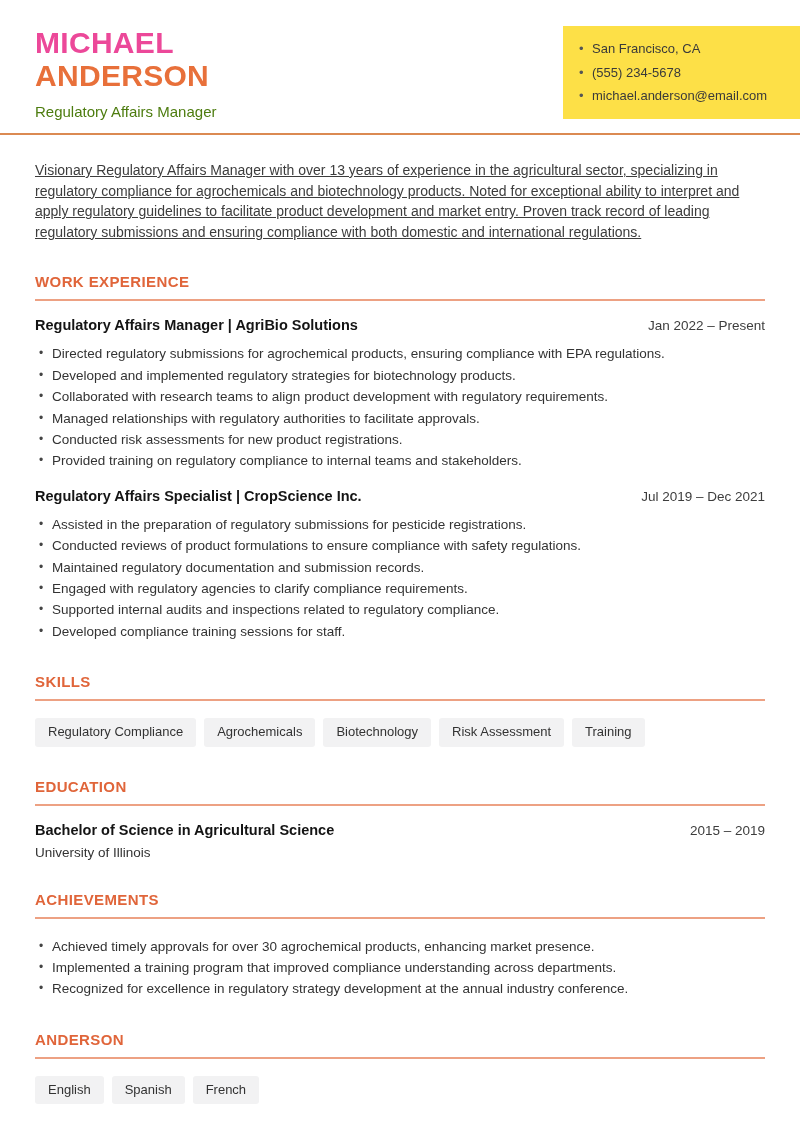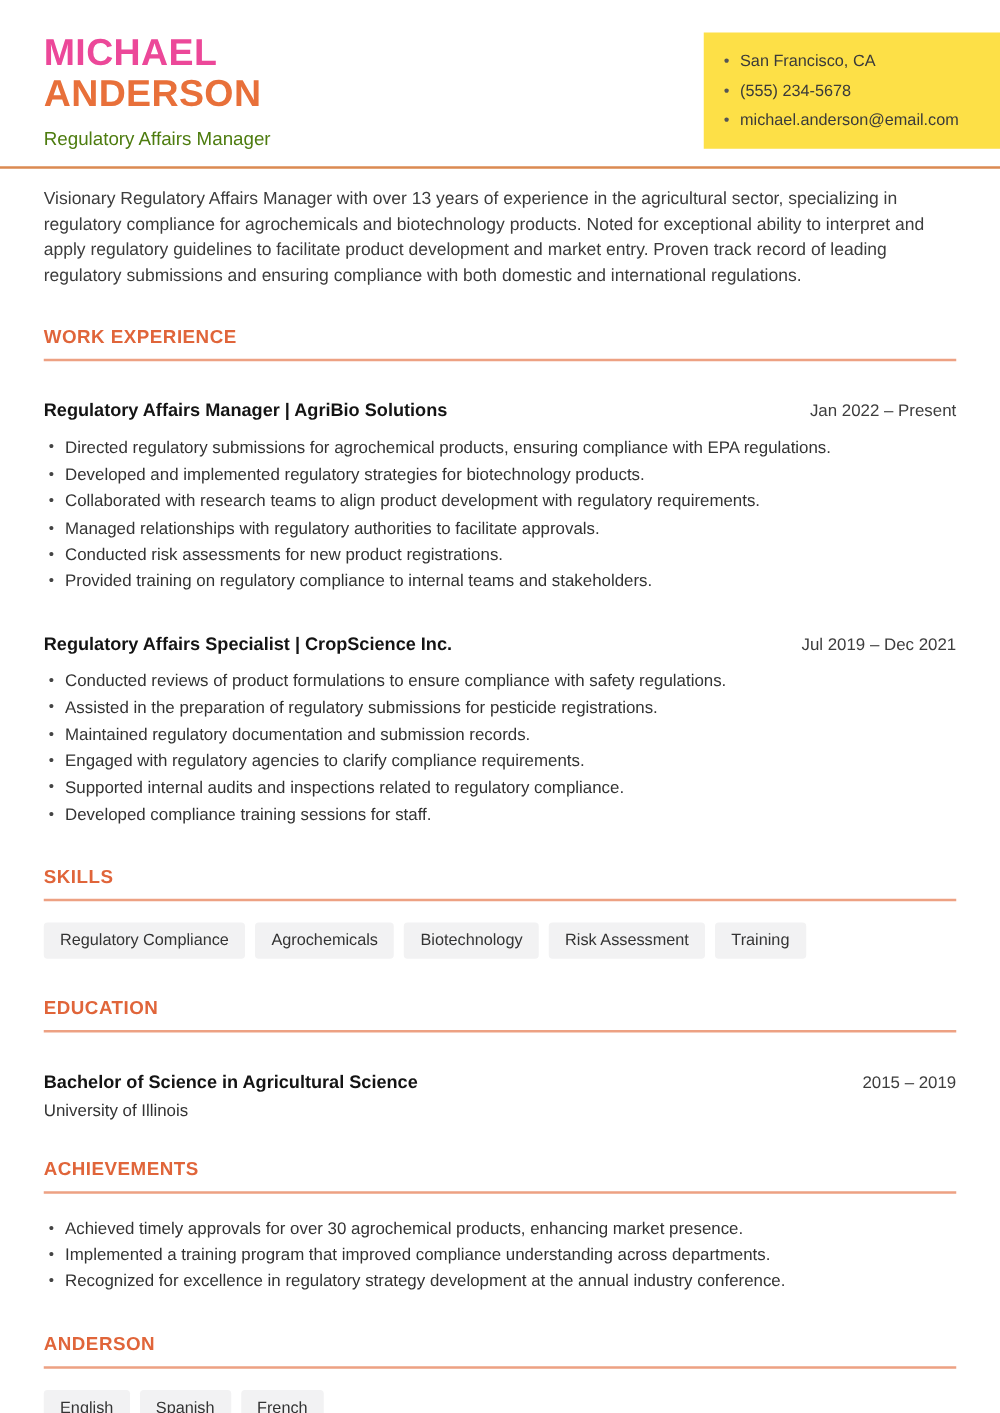--- a/index.html
+++ b/index.html
@@ -13,29 +13,29 @@
   .name { font-size:30px; font-weight:800; letter-spacing:0.3px; line-height:33px; }
   .name-first { color:#ec4899; }
   .name-last { color:#E8703A; }
   .header-title { margin-top:11px; font-size:15px; color:#4d7c0f; }
   .contact-card { position:absolute; right:0; top:26px; width:237px; background:#fde047; padding:11px 14px 11px 16px; }
   .contact-card ul { list-style:none; margin:0; padding:0; }
   .contact-card li { position:relative; padding-left:13px; font-size:13px; color:#3A3A3A; line-height:23.5px; }
   .contact-card li::before { content:"•"; position:absolute; left:0; top:0; color:#555; }
 
   
-  .summary { margin:13px 35px 0 35px; font-size:14px; line-height:20.6px; color:#3C3C3C; }
+  .summary { margin:25px 35px 0 35px; font-size:14px; line-height:20.6px; color:#3C3C3C;text-decoration:underline; }
 
   
   .sec { margin:0 35px; }
   .sec-title { margin:0; padding-top:31px; font-size:15px; font-weight:700; letter-spacing:0.4px; color:#E0653A; }
   .sec-rule { border:0; border-bottom:2px solid #EDA183; margin:9px 0 0 0; }
 
   
-  .job-head { display:flex; justify-content:space-between; align-items:baseline; margin-top:32px; }
+  .job-head { display:flex; justify-content:space-between; align-items:baseline; margin-top:16px; }
   .job-heading { margin:0; font-size:14.5px; font-weight:700; color:#141414; }
   .job-dates { font-size:13.5px; color:#3D3D3D; white-space:nowrap; }
   .bullets { list-style:none; margin:10px 0 0 0; padding:0; }
   .bullets li { position:relative; padding-left:17px; font-size:13.5px; color:#333333; line-height:21.4px; }
   .bullets li::before { content:"•"; position:absolute; left:4px; top:0; color:#444; font-size:12px; }
 
   
   .chips { display:flex; flex-wrap:wrap; gap:8px; margin-top:17px; }
   .chip { background:#F2F2F3; color:#333333; font-size:13px; padding:7px 13px; border-radius:3px; line-height:1.1; }
 
@@ -82,22 +82,22 @@
         <li>Provided training on regulatory compliance to internal teams and stakeholders.</li>
       </ul>
     </article>
 
     <article>
       <div class="job-head">
         <h3 class="job-heading">Regulatory Affairs Specialist | CropScience Inc.</h3>
         <span class="job-dates">Jul 2019 – Dec 2021</span>
       </div>
       <ul class="bullets">
+        <li>Assisted in the preparation of regulatory submissions for pesticide registrations.</li>
         <li>Conducted reviews of product formulations to ensure compliance with safety regulations.</li>
-        <li>Assisted in the preparation of regulatory submissions for pesticide registrations.</li>
         <li>Maintained regulatory documentation and submission records.</li>
         <li>Engaged with regulatory agencies to clarify compliance requirements.</li>
         <li>Supported internal audits and inspections related to regulatory compliance.</li>
         <li>Developed compliance training sessions for staff.</li>
       </ul>
     </article>
   </section>
 
   <section class="sec">
     <h2 class="sec-title">SKILLS</h2>

